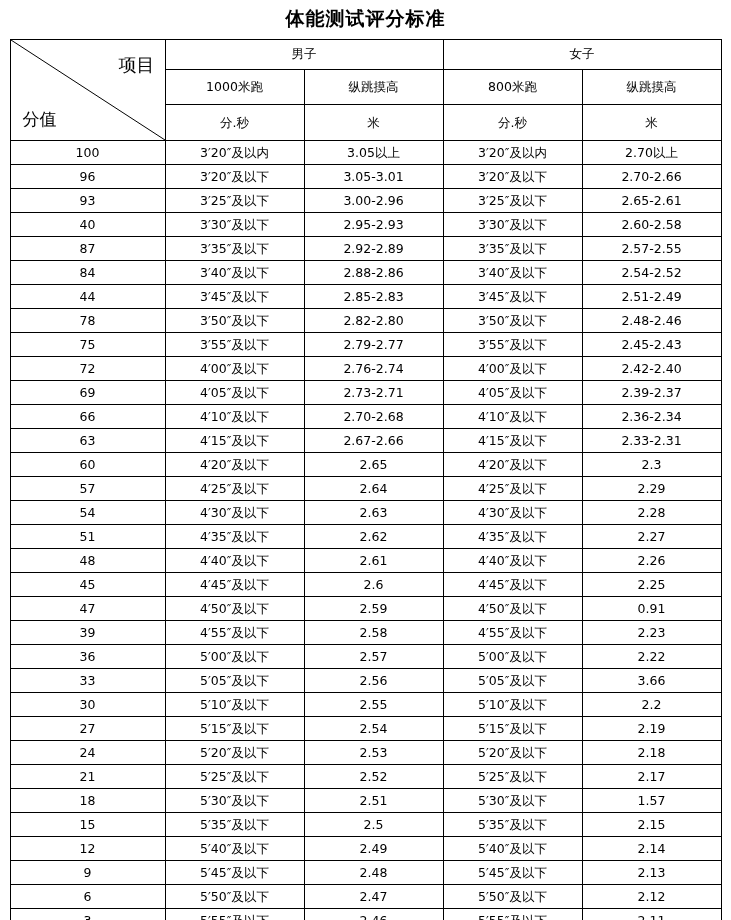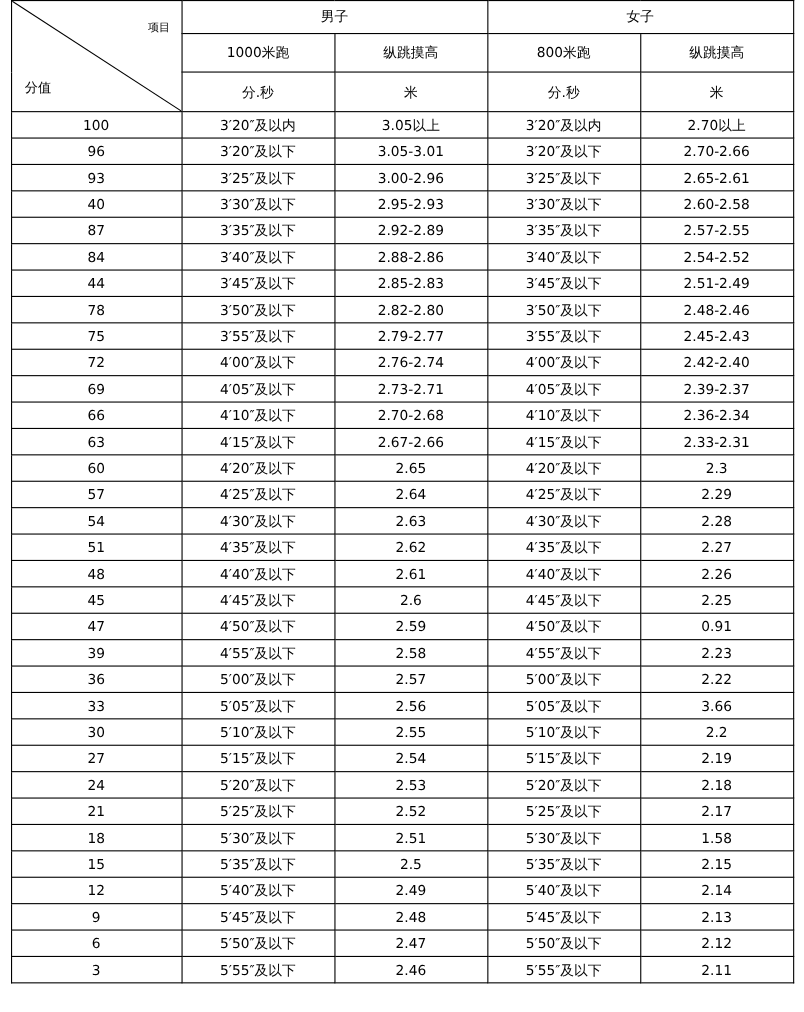--- a/index.html
+++ b/index.html
@@ -58,28 +58,28 @@
   }
   .corner .diag {
     position: absolute;
     left: 0; top: 0;
     width: 100%; height: 100%;
   }
   .corner .lbl-item {
     position: absolute;
     right: 10px;
     top: 18px;
-    font-size: 10px;
+    font-size: 18px;
     line-height: 14px;
   }
   .corner .lbl-score {
     position: absolute;
     left: 12px;
     bottom: 14px;
-    font-size: 12px;
+    font-size: 17px;
     line-height: 14px;
   }
   .grp-head {
     height: 28px !important;
     line-height: 28px !important;
     font-size: 14px;
   }
   .sub-head {
     height: 34px !important;
     line-height: 34px !important;
@@ -91,20 +91,21 @@
   }
   .score-col {
     letter-spacing: 0px;
   }
 </style>
 </head>
 <body>
 
 <div class="page">
 
+  <div class="doc-title">体能测试评分标准</div>
 
   <table class="score-table">
     <colgroup>
       <col class="c-score">
       <col class="c-data">
       <col class="c-data">
       <col class="c-data">
       <col class="c-data">
     </colgroup>
     <thead>
@@ -320,21 +321,21 @@
           <td>5′25″及以下</td>
           <td>2.52</td>
           <td>5′25″及以下</td>
           <td>2.17</td>
         </tr>
         <tr>
           <td class="score-col">18</td>
           <td>5′30″及以下</td>
           <td>2.51</td>
           <td>5′30″及以下</td>
-          <td>1.58</td>
+          <td>1.57</td>
         </tr>
         <tr>
           <td class="score-col">15</td>
           <td>5′35″及以下</td>
           <td>2.5</td>
           <td>5′35″及以下</td>
           <td>2.15</td>
         </tr>
         <tr>
           <td class="score-col">12</td>

